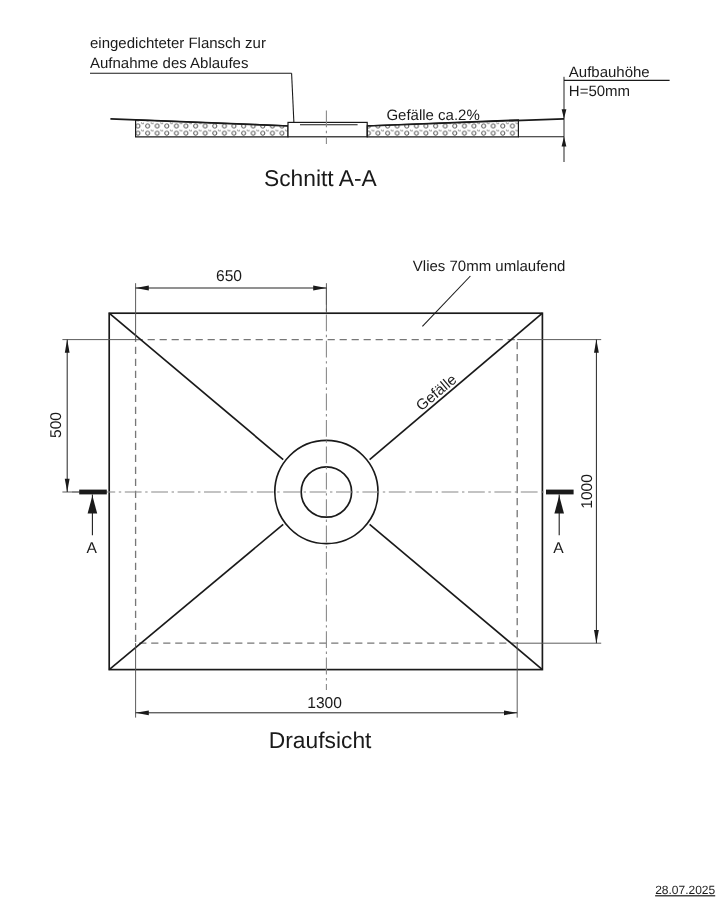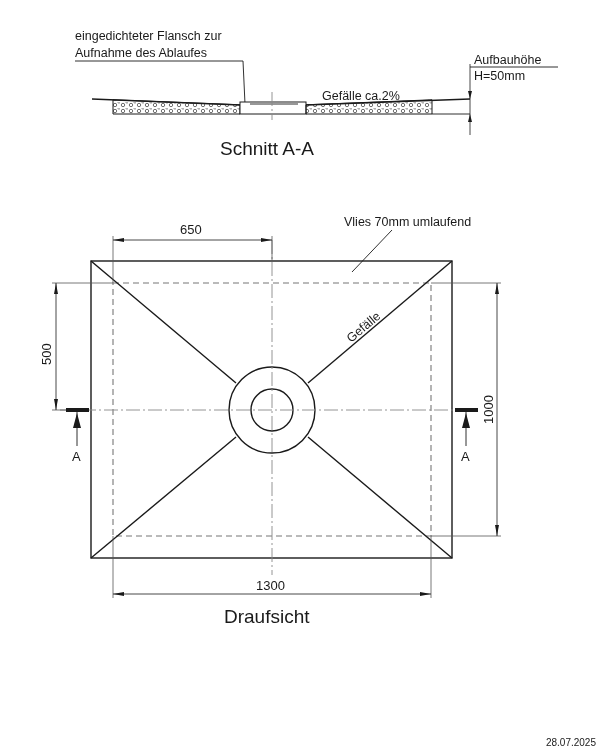--- a/index.html
+++ b/index.html
@@ -7,21 +7,21 @@
          font-family:"Liberation Sans", sans-serif; color:#1a1a1a; }
   svg { position:absolute; left:0; top:0; }
   svg text { font-family:"Liberation Sans", sans-serif; fill:#1a1a1a; }
   .ln { stroke:#1a1a1a; stroke-width:1.4; fill:none; }
   .thin { stroke:#1a1a1a; stroke-width:0.9; fill:none; }
   .dim { stroke:#1a1a1a; stroke-width:0.8; fill:none; }
   .ext { stroke:#555; stroke-width:0.8; fill:none; }
   .dash { stroke:#777; stroke-width:1.1; fill:none; stroke-dasharray:6 4; }
   .center { stroke:#888; stroke-width:0.9; fill:none; stroke-dasharray:14 3 2 3; }
   .arrow { fill:#1a1a1a; }
-  .date { position:absolute; right:4px; bottom:4px; font-size:10px; color:#1a1a1a; }
+  .date { position:absolute; right:4px; bottom:4px; font-size:10px; color:#1a1a1a;text-decoration:underline; }
 </style>
 </head>
 <body>
 
 <svg width="600" height="752" viewBox="0 0 600 752" xmlns="http://www.w3.org/2000/svg">
   <defs>
     <pattern id="gravel" width="8" height="6" patternUnits="userSpaceOnUse">
       <circle cx="3" cy="3" r="1.7" fill="none" stroke="#333" stroke-width="0.7"></circle>
       <circle cx="7" cy="0" r="1.2" fill="none" stroke="#333" stroke-width="0.5"></circle>
     </pattern>

